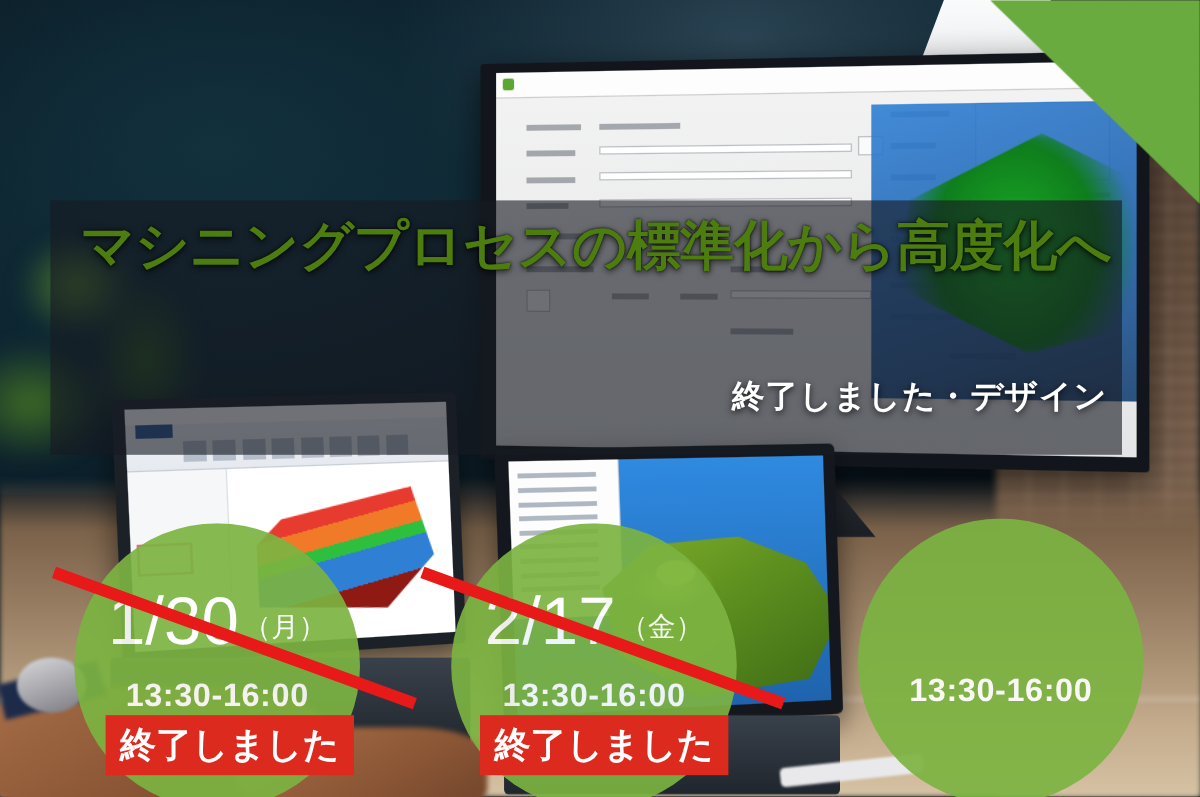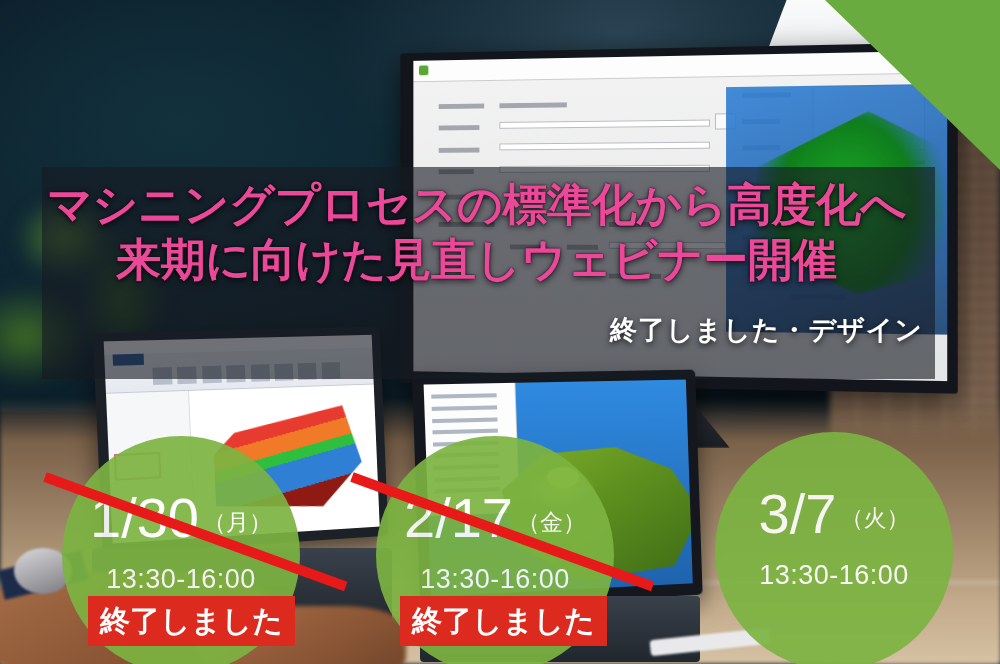--- a/index.html
+++ b/index.html
@@ -211,22 +211,22 @@
     padding:10px 34px;
     background:#6aab40;
     border-radius:30px;
     color:#fff; font-weight:bold; font-size:23px; letter-spacing:1px;
     white-space:nowrap;
     text-shadow:0 1px 2px rgba(0,0,0,.25);
   }
 
   
   .title-wrap {
-    position:absolute; left:30px; top:178px; width:893px;
-    text-align:center; color:#ec4899;
+    position:absolute; left:50px; top:178px; width:893px;
+    text-align:center; color:#4d7c0f;
     text-shadow:0 2px 6px rgba(0,0,0,.75), 0 0 2px rgba(0,0,0,.9);
   }
   .title-l1 { font-size:45px; font-weight:bold; line-height:1.22; letter-spacing:-.5px; }
   .title-l2 { font-size:45px; font-weight:bold; line-height:1.22; letter-spacing:-.5px; }
   .company {
     position:absolute; left:42px; top:312px; width:893px;
     text-align:right; padding-right:12px;
     color:#fff; font-size:27px; font-weight:bold; letter-spacing:1px;
     text-shadow:0 2px 6px rgba(0,0,0,.8);
   }
@@ -242,21 +242,21 @@
   .c3 { left:715px; top:432px; }
 
   .c-date {
     position:absolute; left:0; right:0; top:54px;
     font-size:56px; font-weight:400; line-height:1;
     white-space:nowrap;
   }
   .c-date .dow { font-size:23px; vertical-align:middle; margin-left:4px; }
   .c-time {
     position:absolute; left:0; right:0; top:128px;
-    font-size:27px; font-weight:400; letter-spacing:.5px;
+    font-size:27px; font-weight:700; letter-spacing:.5px;
   }
 
   
   .strike {
     position:absolute; height:10px; background:#e81919;
     transform-origin:left center;
   }
   .s1 { left:45px;  top:472px; width:320px; transform:rotate(20deg); }
   .s2 { left:352px; top:472px; width:320px; transform:rotate(20deg); }
 
@@ -374,42 +374,38 @@
     <div class="cable"></div>
   </div>
 
   <div class="corner-tri"></div>
 
   <div class="overlay-band"></div>
 
 
   <div class="title-wrap">
     <div class="title-l1">マシニングプロセスの標準化から高度化へ</div>
-    <div class="title-l2">来期に向けた見直しウェビナー開催</div>
   </div>
   <div class="company">終了しました・デザイン</div>
 
   <div class="circle c1">
     <div class="c-date">
       <span>1/30</span><span class="dow">（月）</span>
     </div>
     <div class="c-time">13:30-16:00</div>
   </div>
 
   <div class="circle c2">
     <div class="c-date">
       <span>2/17</span><span class="dow">（金）</span>
     </div>
     <div class="c-time">13:30-16:00</div>
   </div>
 
   <div class="circle c3">
-    <div class="c-date">
-      <span>3/7</span><span class="dow">（火）</span>
-    </div>
     <div class="c-time">13:30-16:00</div>
   </div>
 
   <div class="strike s1"></div>
   <div class="strike s2"></div>
 
   <div class="finished f1">終了しました</div>
   <div class="finished f2">終了しました</div>
 
 </div>

